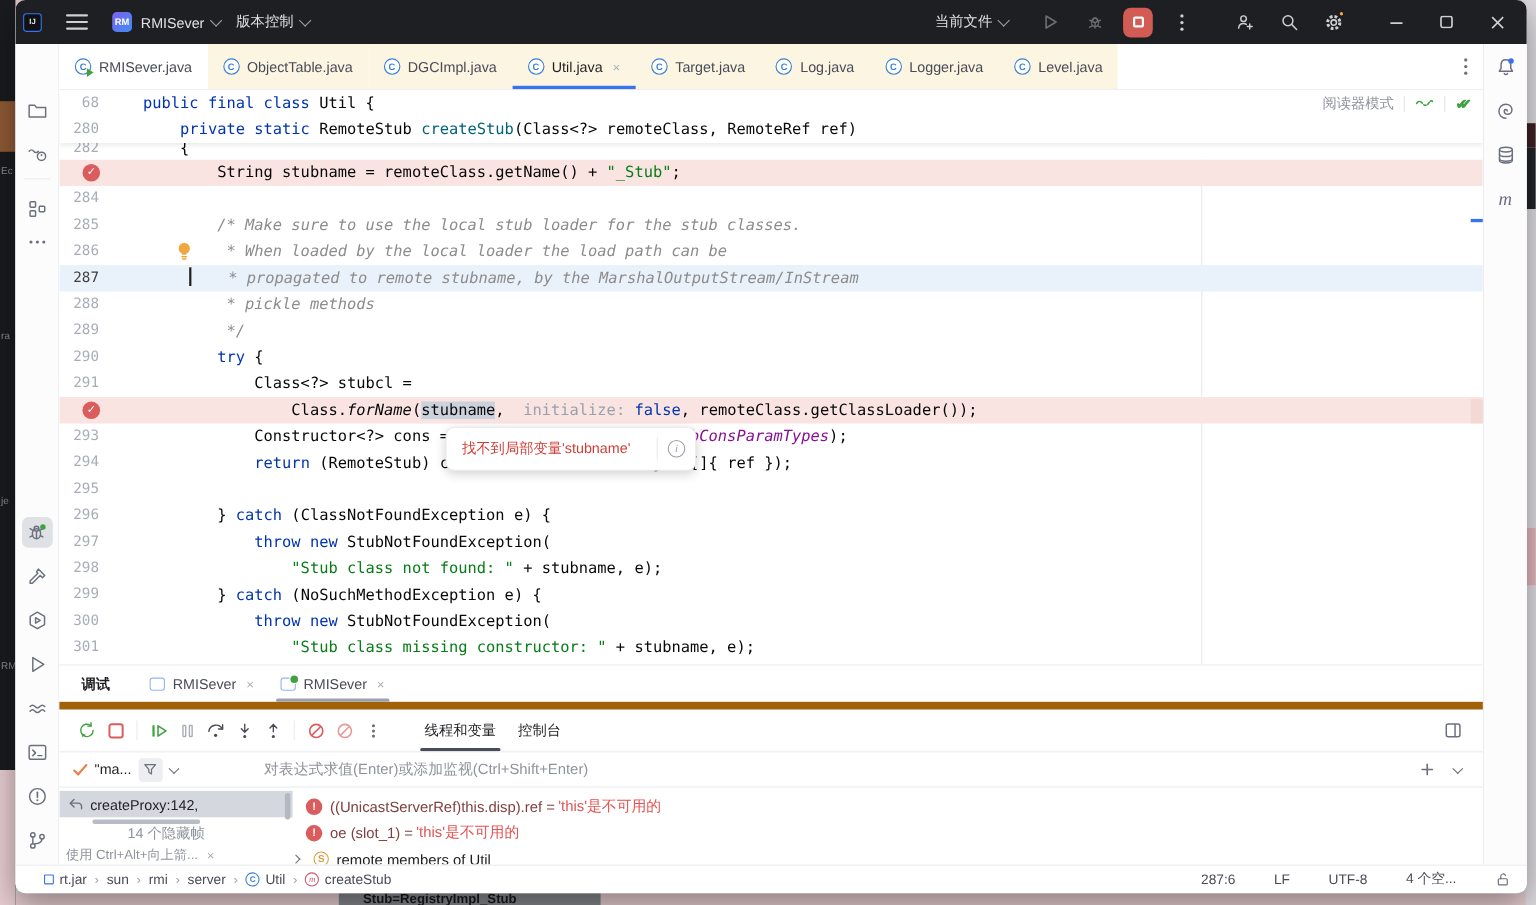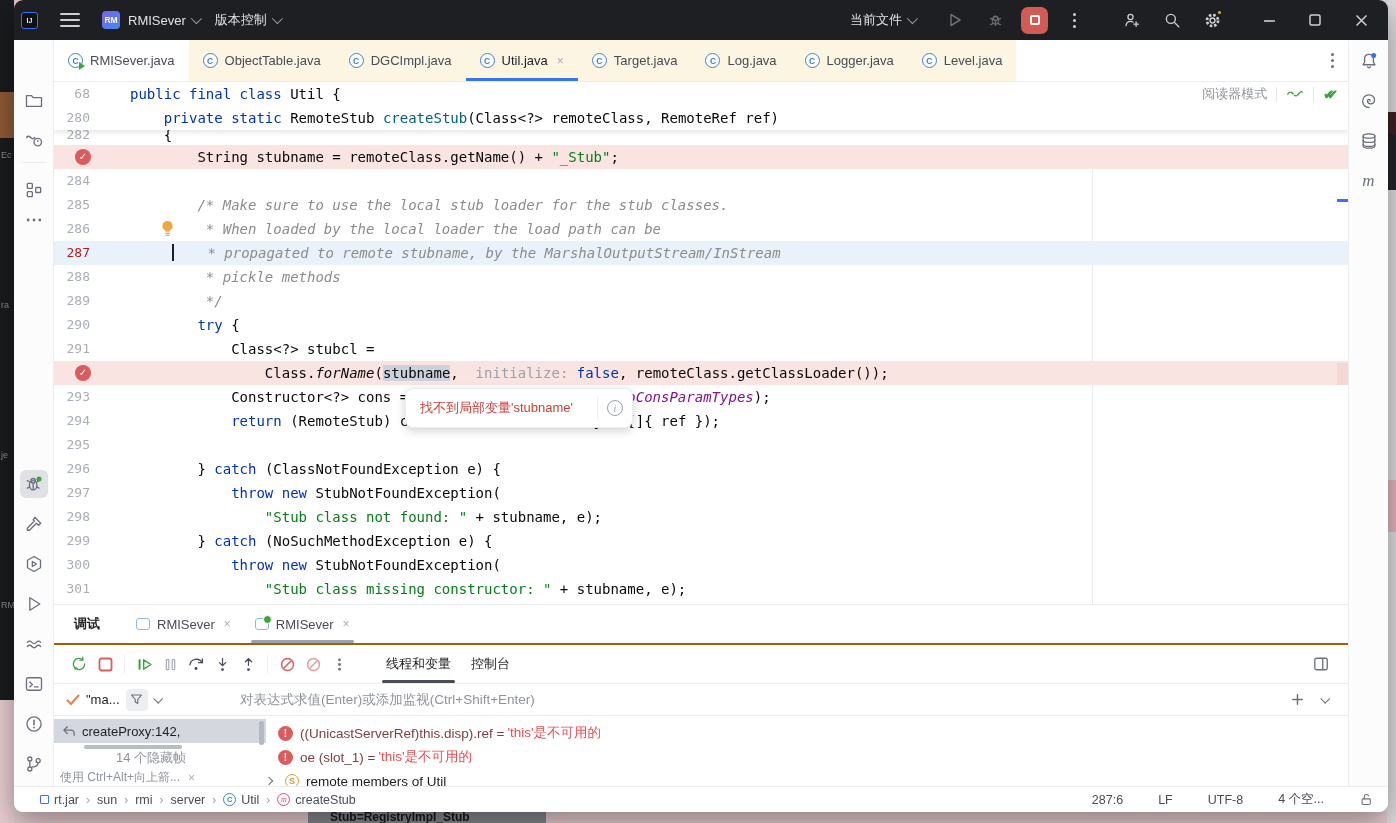--- a/index.html
+++ b/index.html
@@ -60,21 +60,21 @@
   .tabbar-kebab{margin-left:auto;align-self:center;margin-right:14px;cursor:pointer;}
   .tabbar-kebab i{background:#6c707e;}
   
   #editor{position:absolute;left:0;right:0;top:42px;height:522px;background:#fff;overflow:hidden;font-family:"DejaVu Sans Mono",monospace;}
   .guide{position:absolute;left:1038px;top:0;bottom:0;width:1px;background:#e7e9ec;}
   .row{display:flex;height:24px;font-size:14px;line-height:24px;position:relative;}
   .row.bp{background:#f9e4e1;}
   .row.cur{background:#e9f1fb;}
   .gut{width:76px;flex:none;position:relative;}
   .gut .num{position:absolute;right:40px;top:0;color:#a8adb8;font-size:13px;}
-  .row.cur .gut .num{color:#b91c1c;}
+  .row.cur .gut .num{color:#404040;}
   .bpdot{position:absolute;left:21px;top:4px;width:16px;height:16px;border-radius:50%;background:#db5c5c;
          color:#fff;font-size:10px;line-height:16px;text-align:center;font-family:"Liberation Sans",sans-serif;}
   .code{white-space:pre;color:#080808;}
   .kw{color:#0033b3;} .str{color:#067d17;} .cmt{color:#8c8c8c;font-style:italic;}
   .mth{color:#00627a;} .itl{font-style:italic;} .fld{color:#871094;font-style:italic;}
   .hint{color:#9aa1ab;} .sel{background:#ccd2dc;}
   .caret{display:inline-block;width:1.6px;height:17px;background:#1e1f22;vertical-align:-3px;}
   .bulb{position:absolute;left:106px;top:3px;}
   #sticky{position:absolute;left:0;top:0;right:0;background:#fff;box-shadow:0 3px 5px rgba(0,0,0,.09);z-index:3;}
   #partial{position:absolute;left:0;top:48px;right:0;height:15px;overflow:hidden;z-index:2;background:#fff;}
@@ -87,21 +87,21 @@
   #tooltip{position:absolute;left:351px;top:306px;width:228px;height:40px;background:#fff;border:1px solid #ebecf0;border-radius:8px;
            box-shadow:0 3px 10px rgba(0,0,0,.18);display:flex;align-items:center;z-index:5;font-family:"Liberation Sans",sans-serif;}
   #tooltip .msg{color:#cf3e36;font-size:13px;padding:0 10px 0 14px;flex:1;}
   #tooltip .vsep{width:1px;height:22px;background:#ebecf0;}
   .infoi{width:16px;height:16px;border:1.3px solid #9aa0a8;border-radius:50%;color:#9aa0a8;font-size:10px;
          display:flex;align-items:center;justify-content:center;margin:0 9px;font-style:italic;font-family:"Liberation Serif",serif;}
   .stripe-blue{position:absolute;left:1283px;top:117px;width:13px;height:3px;background:#3574f0;z-index:4;}
   .stripe-pink{position:absolute;left:1283px;top:281px;width:14px;height:22px;background:#f3d8d4;z-index:4;}
   
   #debug{position:absolute;left:0;right:0;top:564px;bottom:0;border-top:1px solid #ebecf0;background:#fff;font-size:13px;color:#494b57;}
-  #dbg-tabs{position:absolute;left:0;right:0;top:0;height:40px;display:flex;align-items:center;border-bottom:2px solid #a16207;}
+  #dbg-tabs{position:absolute;left:0;right:0;top:0;height:40px;display:flex;align-items:center;border-bottom:7px solid #a16207;}
   .dbg-title{font-weight:bold;color:#1e1f22;margin-left:20px;font-size:13px;}
   .sess-tab{display:flex;align-items:center;gap:7px;padding:0 12px;height:100%;position:relative;cursor:pointer;}
   .sess-tab:first-of-type{margin-left:24px;}
   .sess-tab.active::after{content:"";position:absolute;left:8px;right:8px;bottom:0;height:3px;background:#9ca1ad;border-radius:2px;}
   .wicon{width:14px;height:12px;border:1.5px solid #8fb6f5;border-radius:3px;position:relative;flex:none;}
   .wicon.greendot::after{content:"";position:absolute;right:-4px;top:-4px;width:7px;height:7px;border-radius:50%;background:#3fa13f;border:1.5px solid #fff;}
   #dbg-toolbar{position:absolute;left:0;right:0;top:40px;height:38px;display:flex;align-items:center;padding-left:12px;}
   .tbtn{width:26px;height:26px;display:flex;align-items:center;justify-content:center;border-radius:5px;cursor:pointer;flex:none;}
   .tsep{width:1px;height:18px;background:#ebecf0;margin:0 6px;flex:none;}
   .viewtab{padding:0 10px;height:38px;line-height:38px;position:relative;cursor:pointer;color:#1e1f22;}

